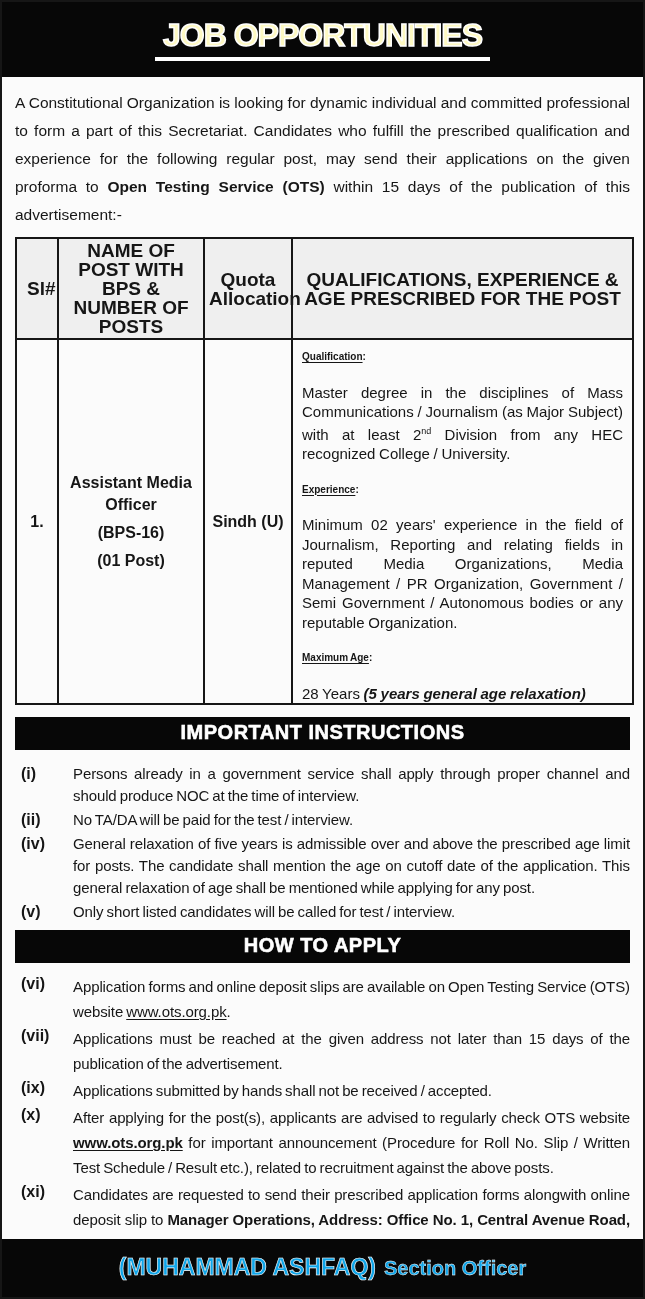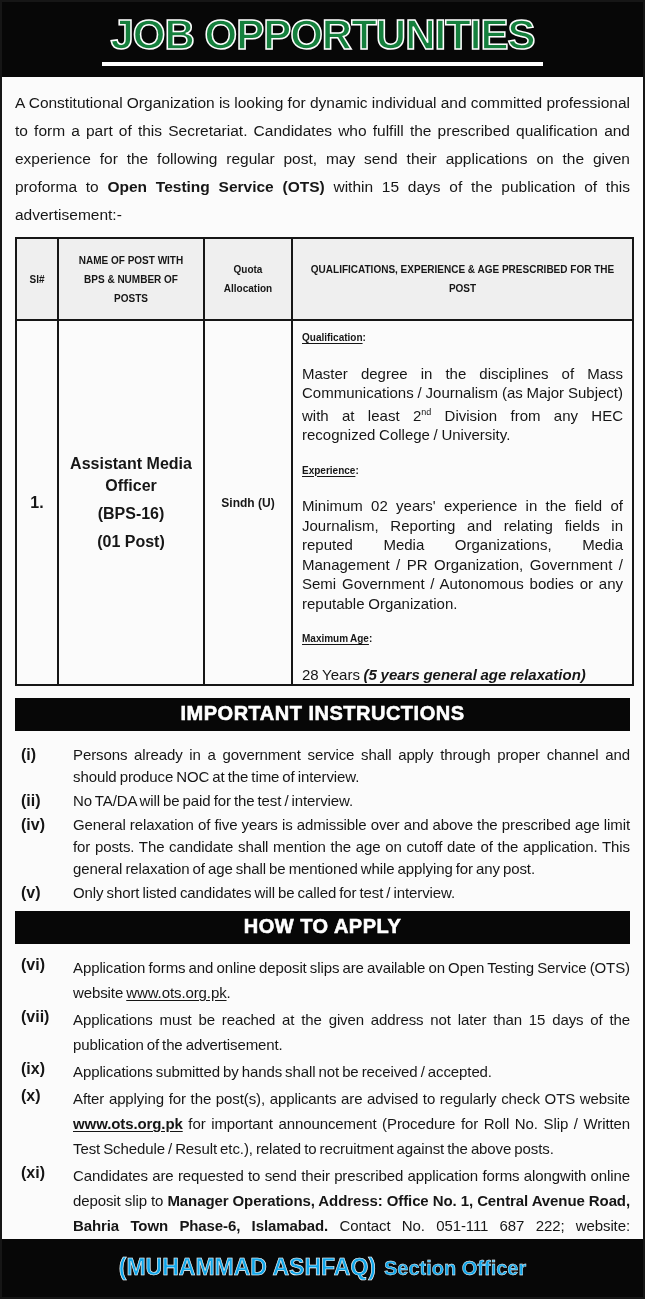--- a/index.html
+++ b/index.html
@@ -9,44 +9,44 @@
     font-family:"Liberation Sans",sans-serif;color:#161616;
   }
   .sb{font-weight:700}
   .su{text-decoration:underline;text-underline-offset:2px;}
   .si{font-style:italic}
   sup{font-size:.6em;}
 
   
   .top-banner{height:75px;background:#070707;display:flex;align-items:center;justify-content:center;}
   .page-title{
-    color:#15803d;font-size:42px;font-weight:700;letter-spacing:-1px;line-height:1;
+    color:#fef9c3;font-size:32px;font-weight:700;letter-spacing:-1px;line-height:1;
     -webkit-text-stroke:1.5px #fff;
     border-bottom:4px solid #fff;padding:0 8px 6px;display:inline-block;white-space:nowrap;
   }
 
   
   .intro{margin:12px 13px 0;font-size:15.5px;line-height:28px;text-align:justify;word-spacing:-0.5px;}
 
   
   table.jobtable{
     width:619px;margin:8px 13px 0;border-collapse:collapse;table-layout:fixed;
     font-size:15px;
   }
   .jobtable th,.jobtable td{border:2px solid #161616;}
   .jobtable thead th{
     background:#efefef;font-weight:700;text-align:center;vertical-align:middle;
-    height:76px;line-height:19px;font-size:10px;padding:2px 10px;
+    height:76px;line-height:19px;font-size:19px;padding:2px 10px;
   }
   .jobtable thead th.h-post{padding:2px 13px;}
   .jobtable thead th.h-quota{padding:2px 4px;}
   td.c-sl{height:358px;text-align:center;vertical-align:middle;font-weight:700;font-size:16px;}
   td.c-post{text-align:center;vertical-align:middle;font-weight:700;font-size:16px;line-height:22px;padding:0 8px;}
   .post-line{margin:6px 0;}
-  td.c-quota{text-align:center;vertical-align:middle;font-weight:700;font-size:12px;}
+  td.c-quota{text-align:center;vertical-align:middle;font-weight:700;font-size:16px;}
   td.c-quals{vertical-align:top;padding:7px 9px 0;line-height:19.5px;text-align:justify;word-spacing:-0.5px;}
   .qblock{margin-top:16px;}
   .qblock.first{margin-top:0;}
   .qhead{font-size:10px;}
 
   
   .section-banner{
     margin:12px 13px 0;background:#070707;color:#fff;text-align:center;
     font-size:20px;font-weight:700;letter-spacing:.5px;padding:4px 0 6px;
     -webkit-text-stroke:.6px #fff;

